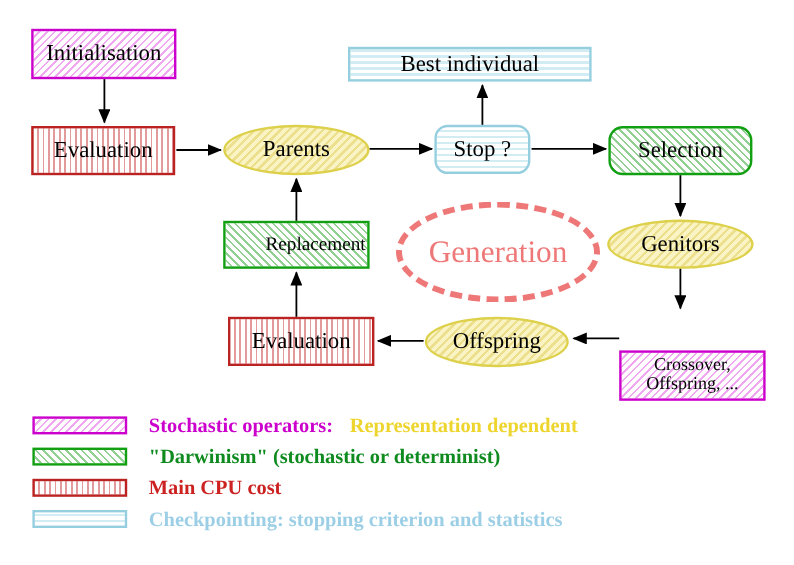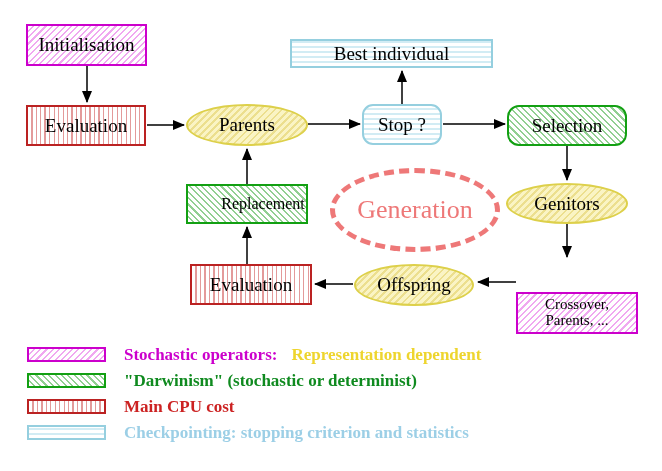--- a/index.html
+++ b/index.html
@@ -77,21 +77,21 @@
   <div class="node ellipse-generation fs21" style="left:330px; top:168px; width:170px; height:84px;">Generation</div>
 
   <div class="node ellipse-yellow fs19" style="left:506px; top:183px; width:122px; height:41px;">Genitors</div>
 
   <div class="node box-red fs19" style="left:190px; top:264px; width:122px; height:41px;">Evaluation</div>
 
   <div class="node ellipse-yellow fs19" style="left:354px; top:264px; width:120px; height:42px;">Offspring</div>
 
   <div class="node box-magenta fs15" style="left:516px; top:259px; width:122px; height:42px; flex-direction:column;margin-top:33px;">
     <span>Crossover,</span>
-    <span>Parents, ...</span>
+    <span>Offspring, ...</span>
   </div>
 
   <svg class="arrows" viewBox="0 0 662 471">
     <defs>
       <marker id="ah" markerUnits="userSpaceOnUse" markerWidth="12" markerHeight="10" refX="11" refY="5" orient="auto">
         <path d="M0,0 L12,5 L0,10 z" fill="#000"></path>
       </marker>
     </defs>
     <line x1="87" y1="66" x2="87" y2="102" stroke="#000" stroke-width="1.5" marker-end="url(#ah)"></line>
     <line x1="147" y1="125" x2="184" y2="125" stroke="#000" stroke-width="1.5" marker-end="url(#ah)"></line>

